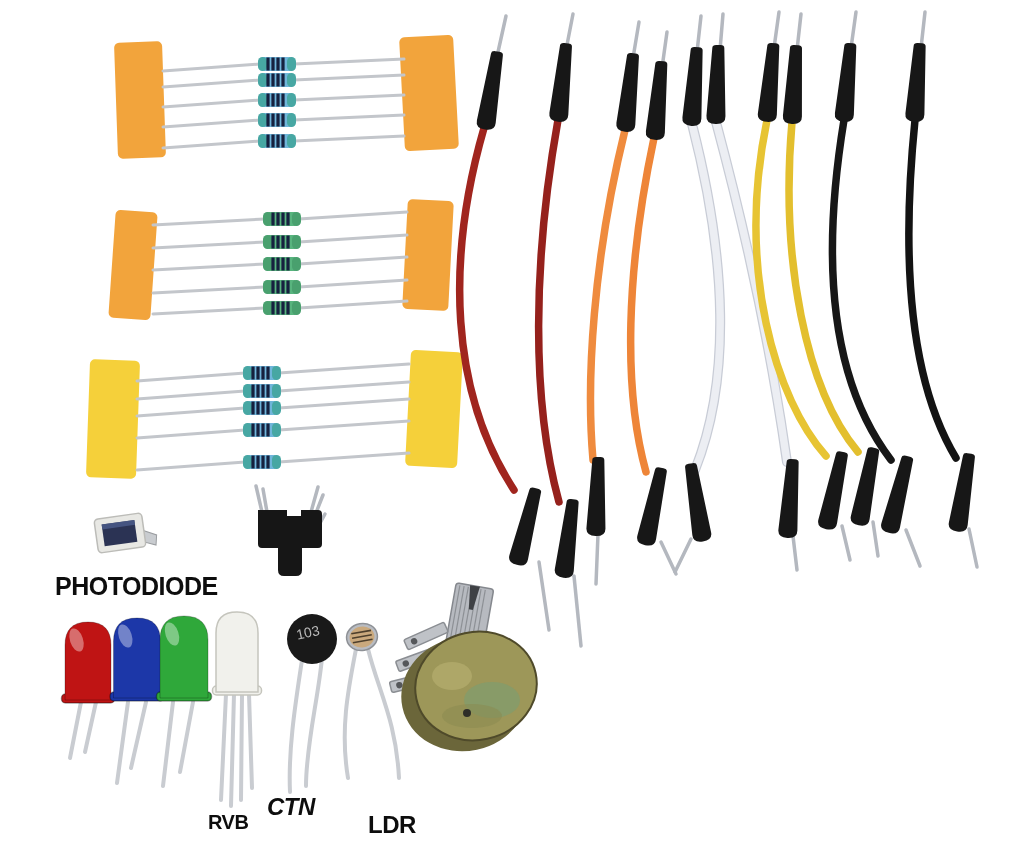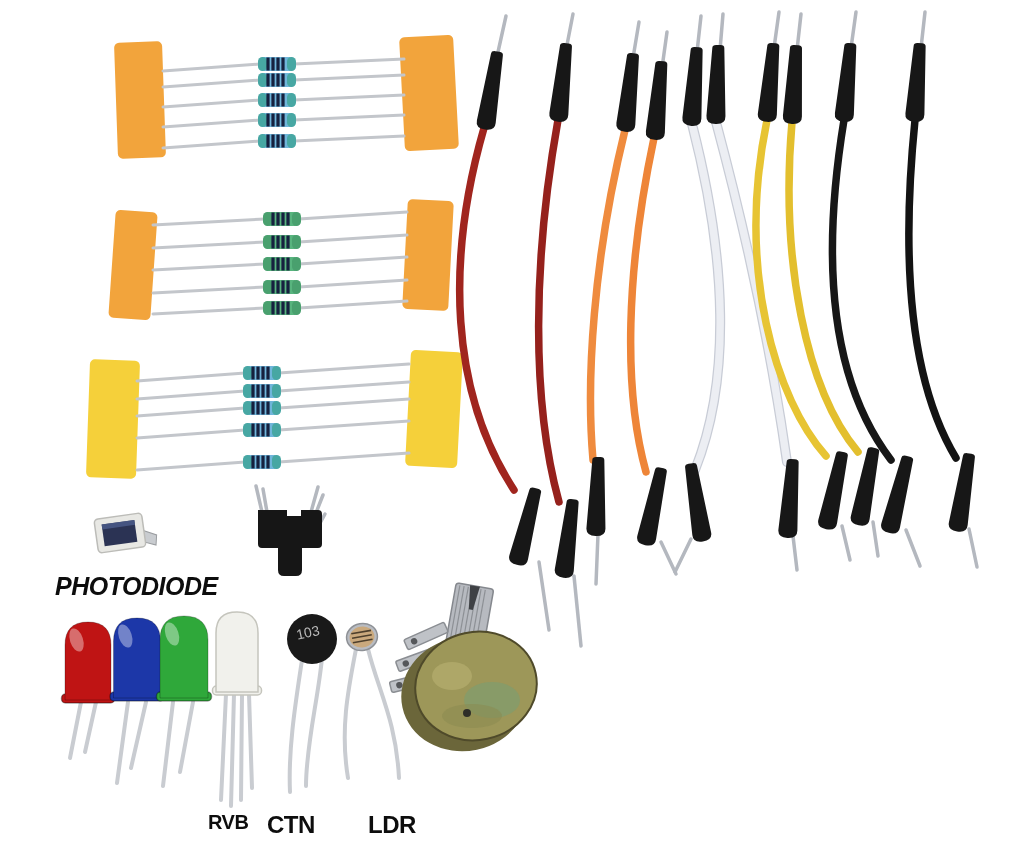--- a/index.html
+++ b/index.html
@@ -365,17 +365,17 @@
         </g>
         <ellipse cx="465" cy="694" rx="64" ry="57" fill="#6b663a" transform="rotate(-12 465 694)"></ellipse>
         <ellipse cx="476" cy="686" rx="61" ry="54" fill="#9d9759" stroke="#4f4a2a" stroke-width="2" transform="rotate(-12 476 686)"></ellipse>
         <ellipse cx="492" cy="700" rx="28" ry="18" fill="#6fa07a" opacity="0.45"></ellipse>
         <ellipse cx="452" cy="676" rx="20" ry="14" fill="#c0b878" opacity="0.5"></ellipse>
         <ellipse cx="472" cy="716" rx="30" ry="12" fill="#8a8a50" opacity="0.55"></ellipse>
         <circle cx="467" cy="713" r="4" fill="#2e2e28"></circle>
       </g>
   </svg>
 
-  <div class="lbl" style="left:55px;top:572px;font-style:italic;">PHOTODIODE</div>
+  <div class="lbl" style="left:55px;top:572px;">PHOTODIODE</div>
   <div class="lbl" style="left:208px;top:811px;font-size:20px;">RVB</div>
-  <div class="lbl" style="left:267px;top:811px;font-size:24px;">CTN</div>
+  <div class="lbl" style="left:267px;top:793px;font-size:24px;font-style:italic;">CTN</div>
   <div class="lbl" style="left:368px;top:811px;font-size:24px;">LDR</div>
 </div>
 
 </body></html>

